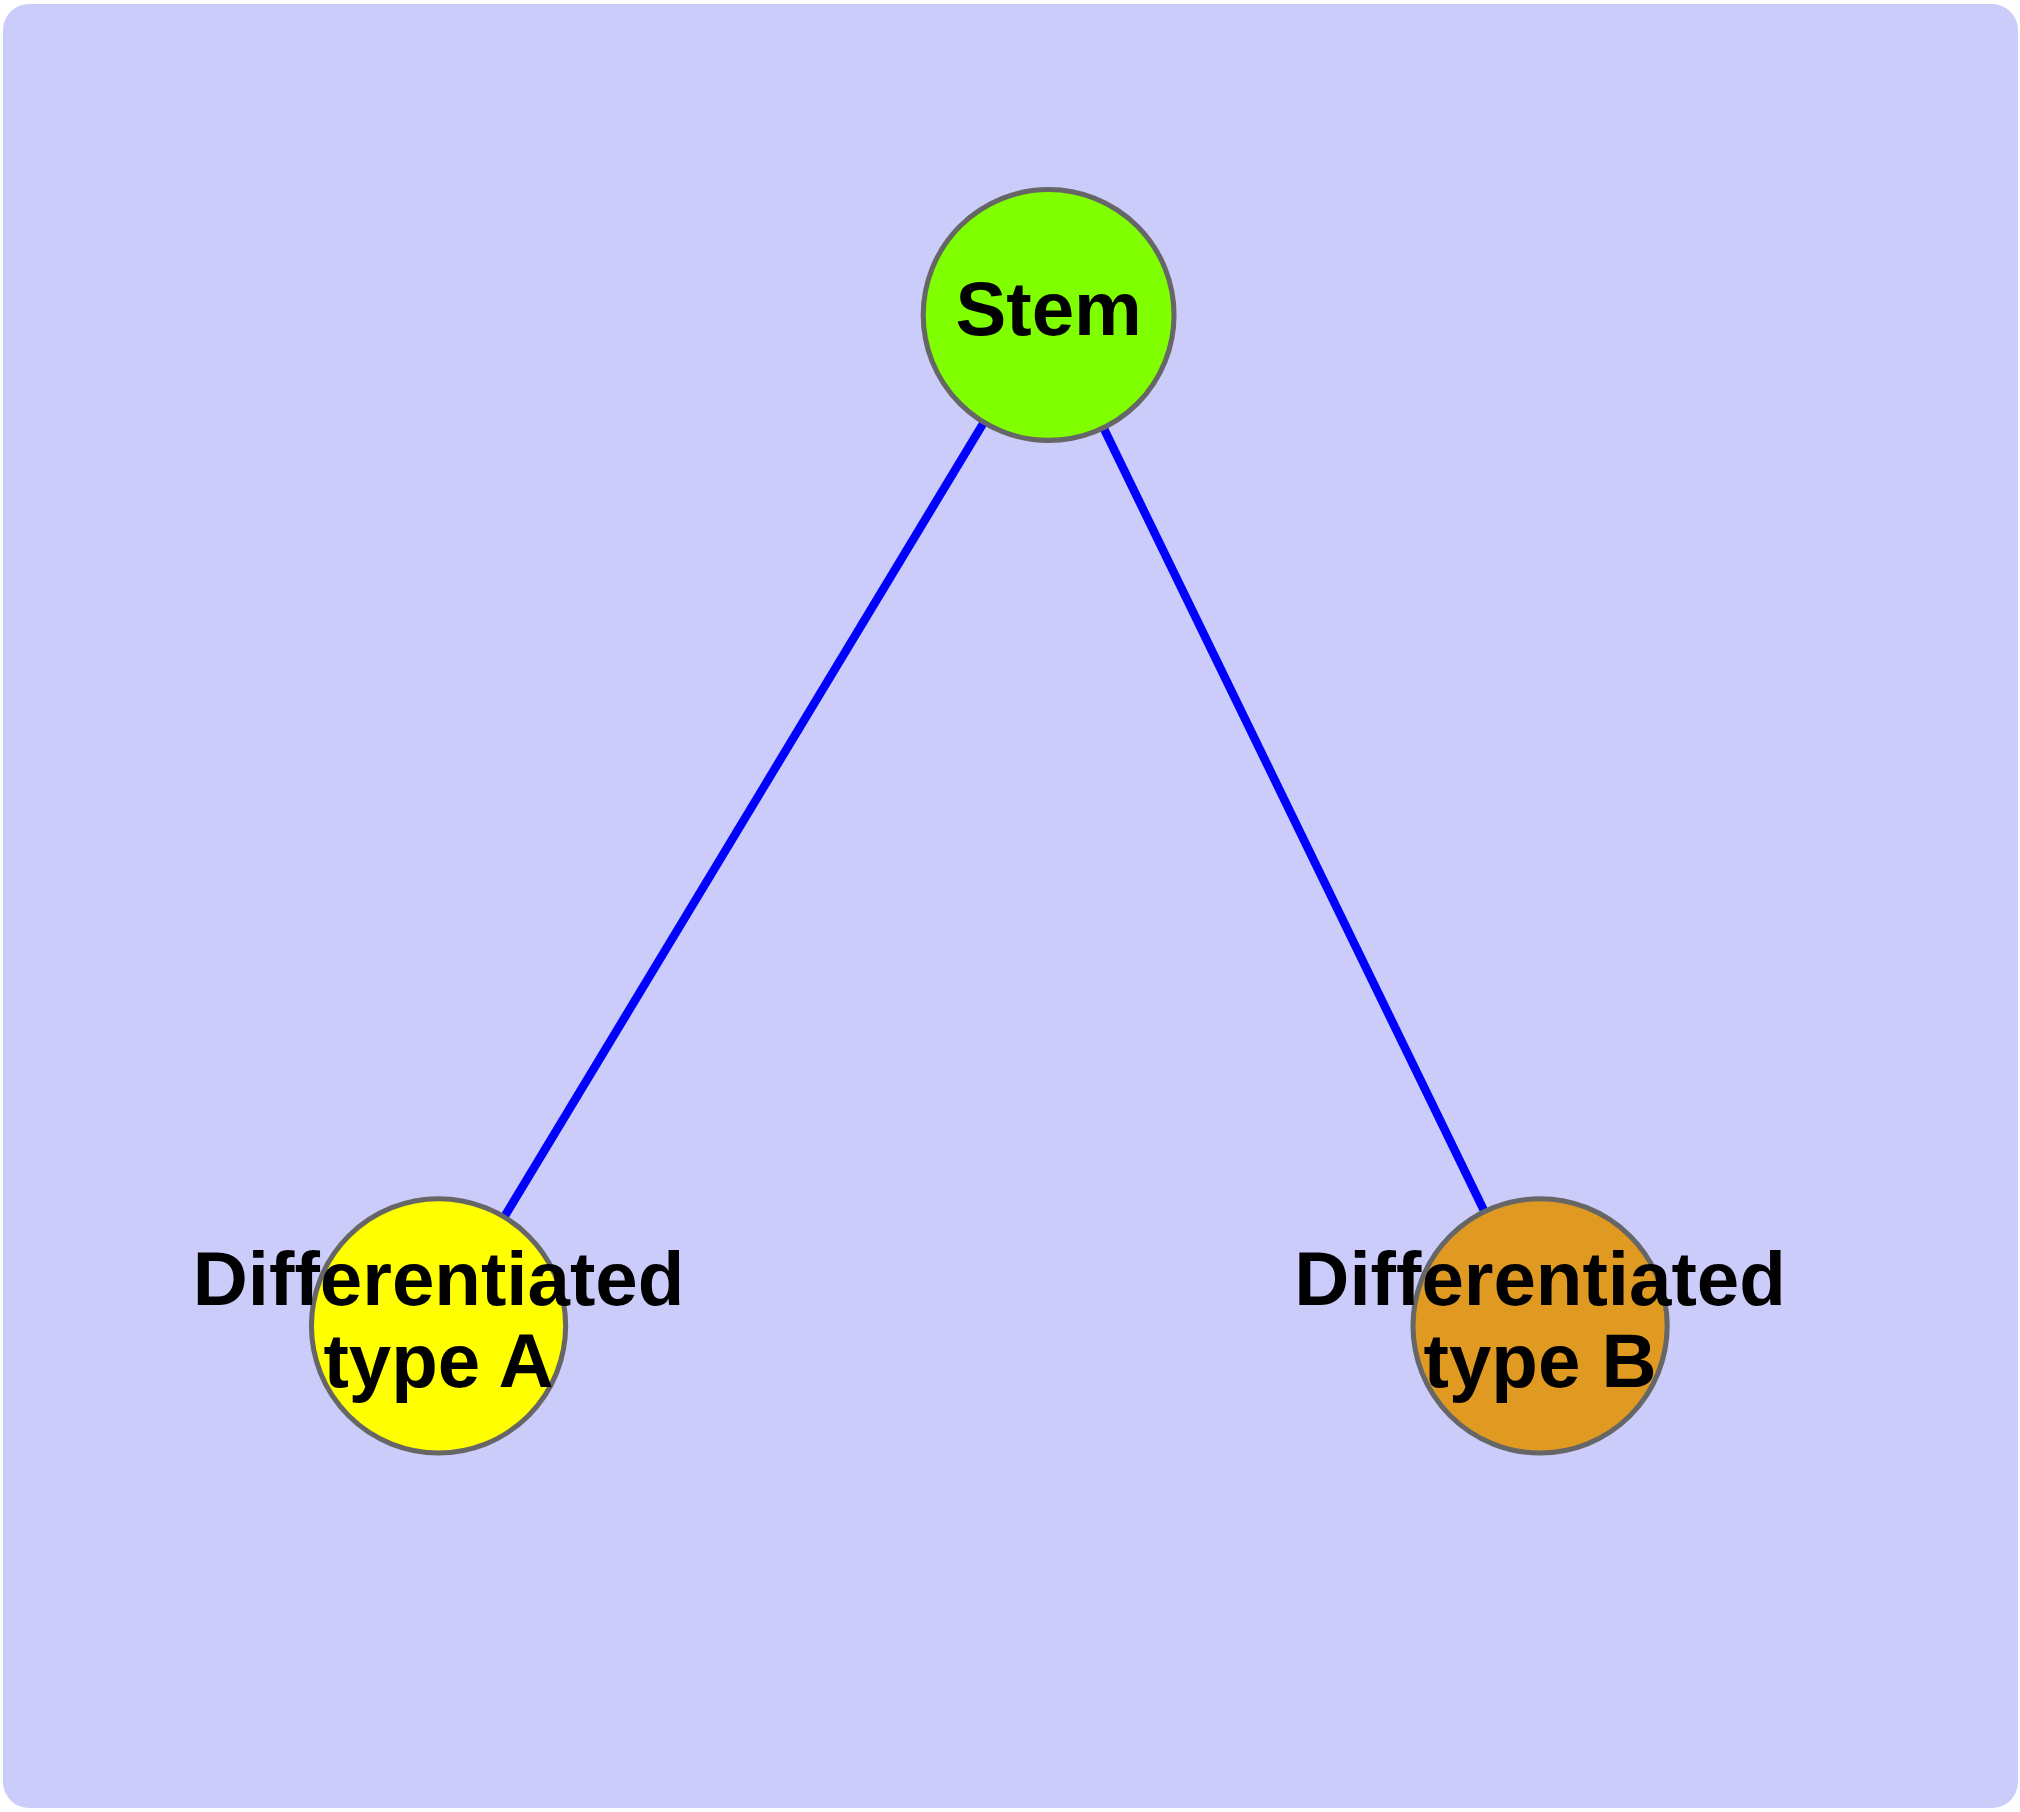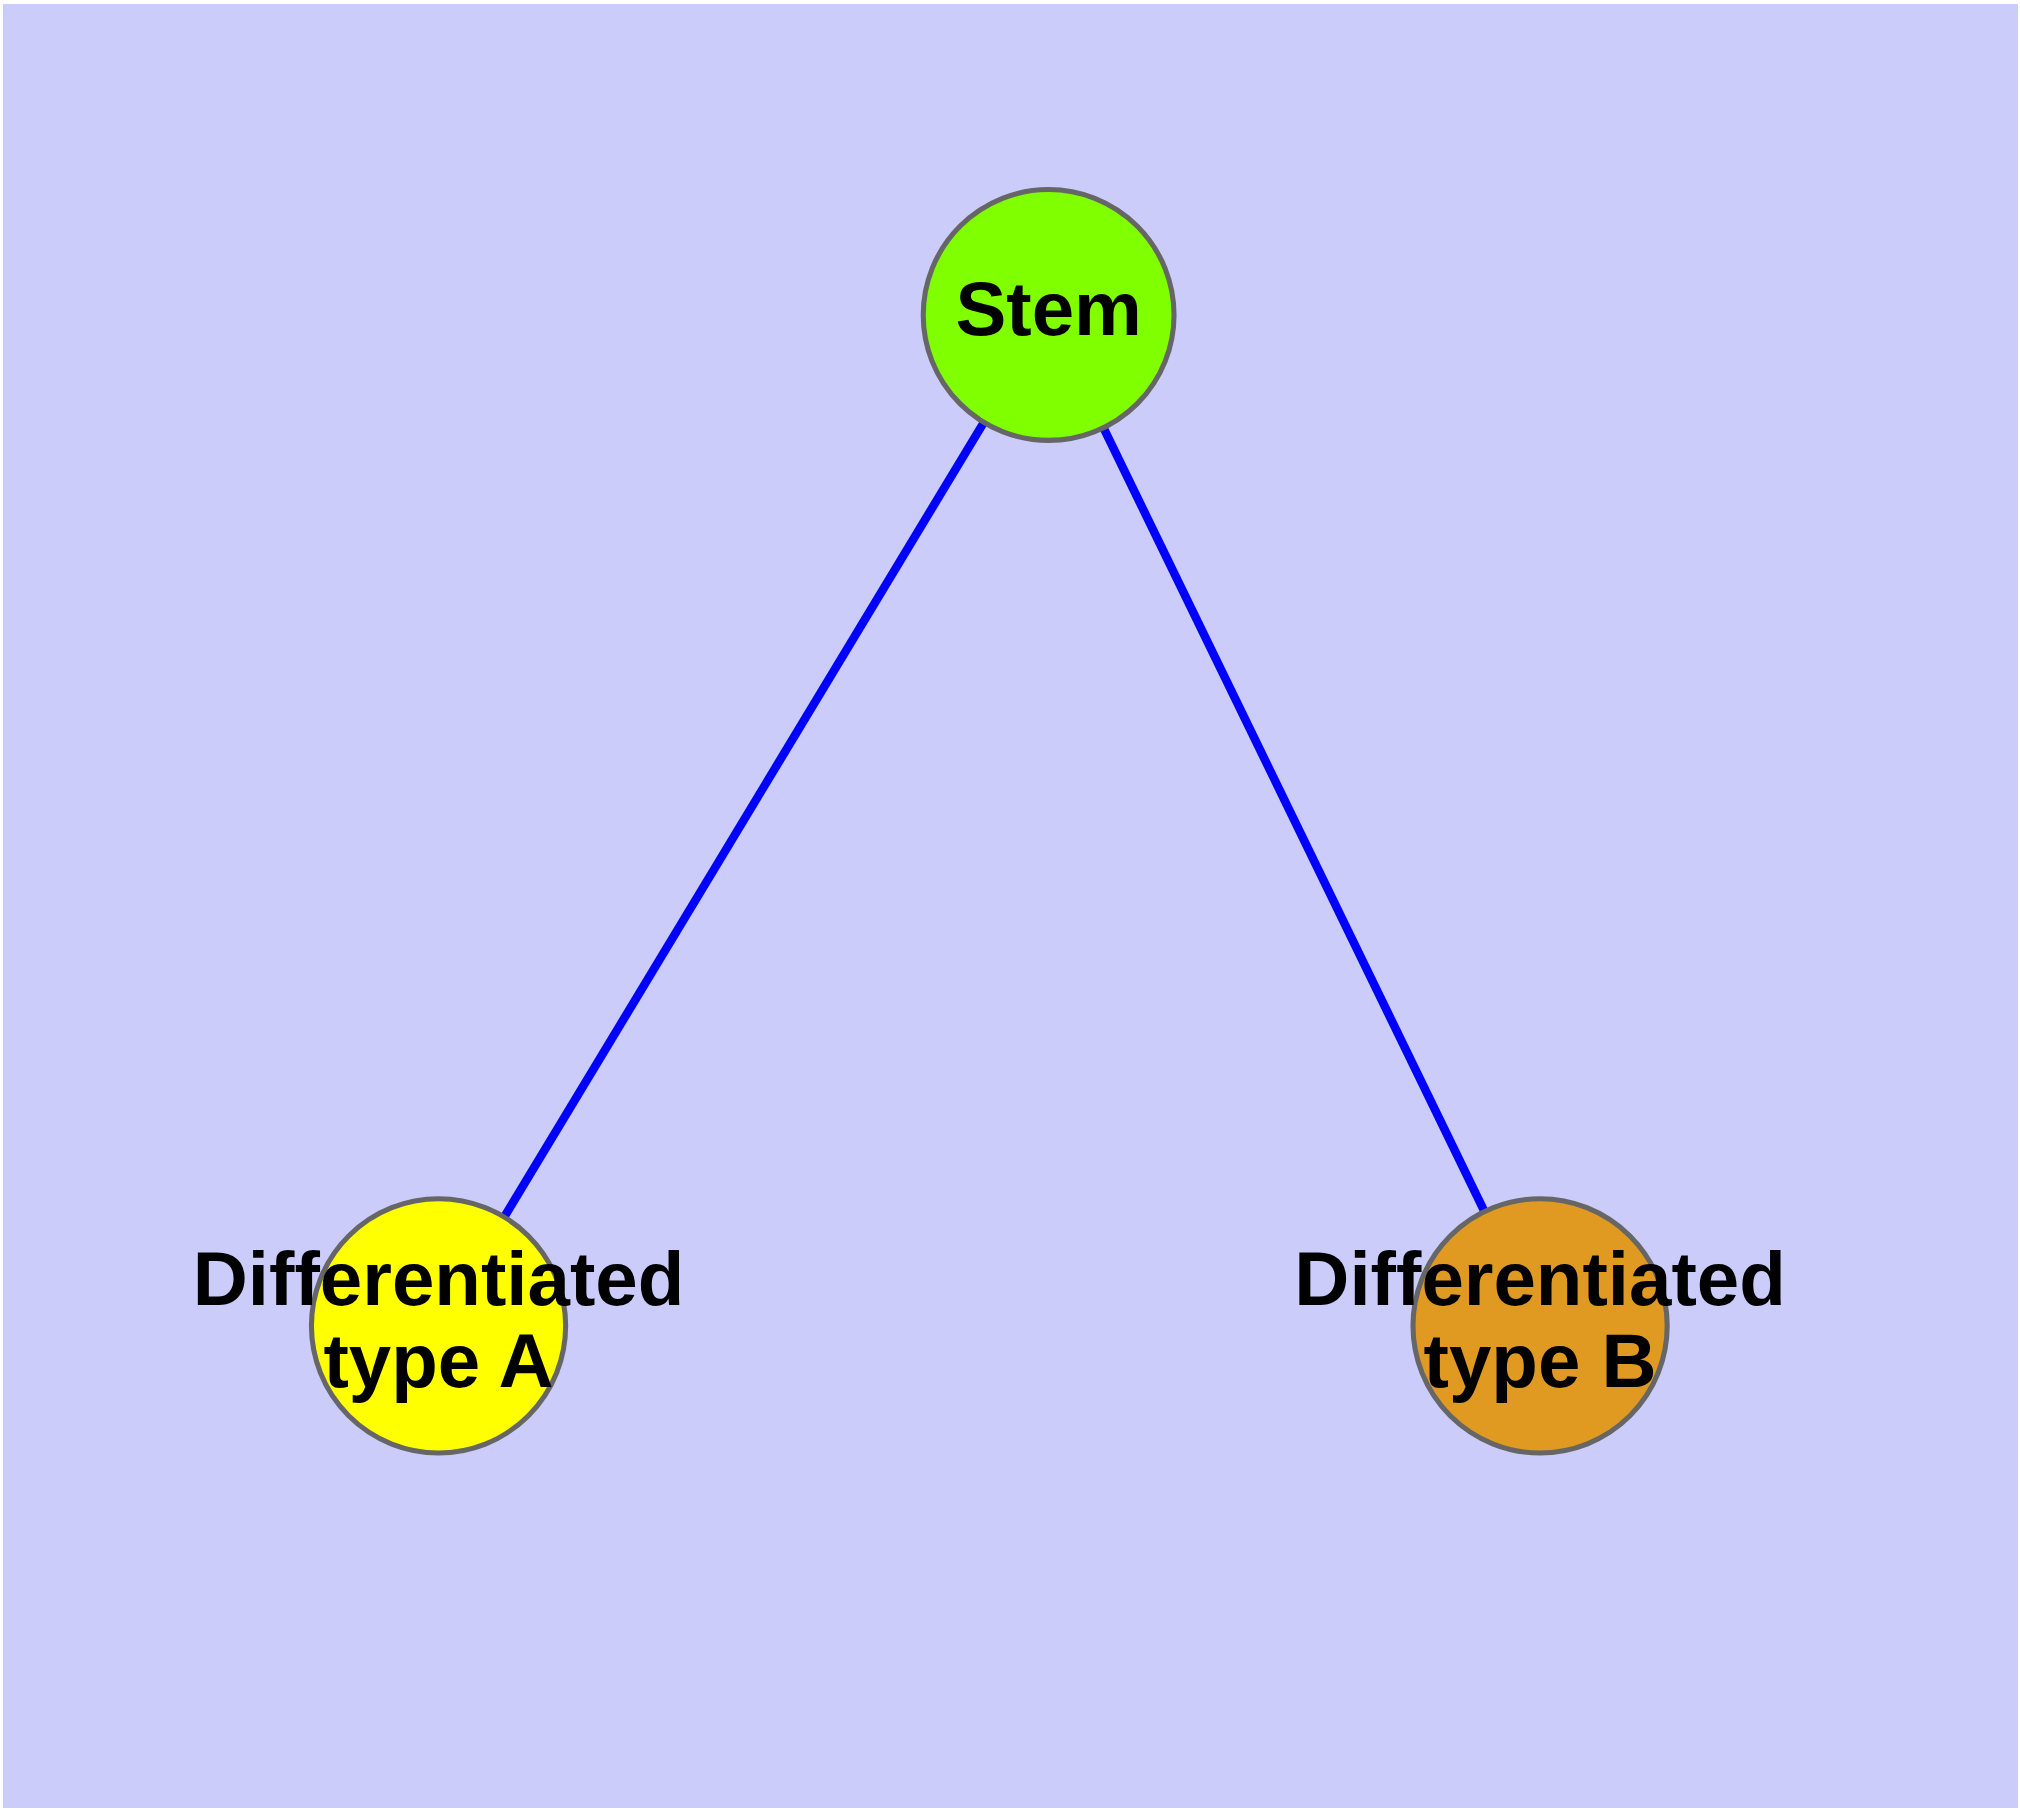--- a/index.html
+++ b/index.html
@@ -20,20 +20,21 @@
     background: #ffffff;
   }
   #plot-area {
     position: absolute;
     left: 3.4px;
     top: 4.2px;
     width: 2015px;
     height: 1804px;
     background: #ccccfa;
     overflow: hidden;
+    border-radius: 26px;
   }
   #graph-svg {
     position: absolute;
     left: 0;
     top: 0;
     width: 2015px;
     height: 1804px;
     display: block;
   }
   .node-label {

